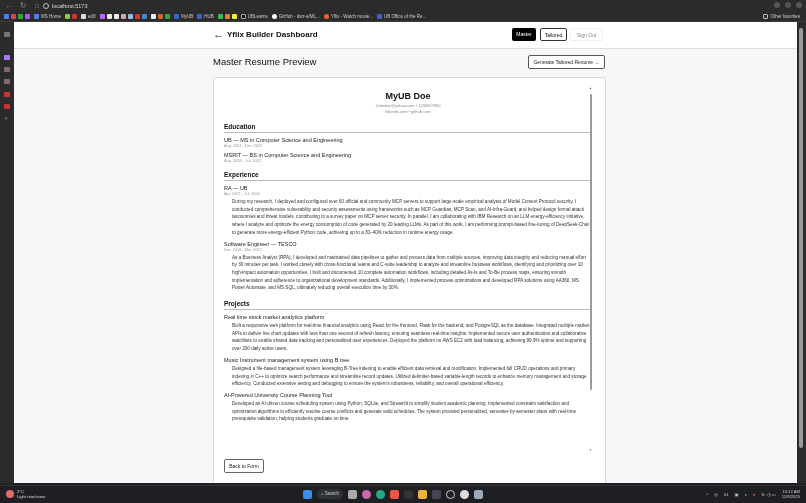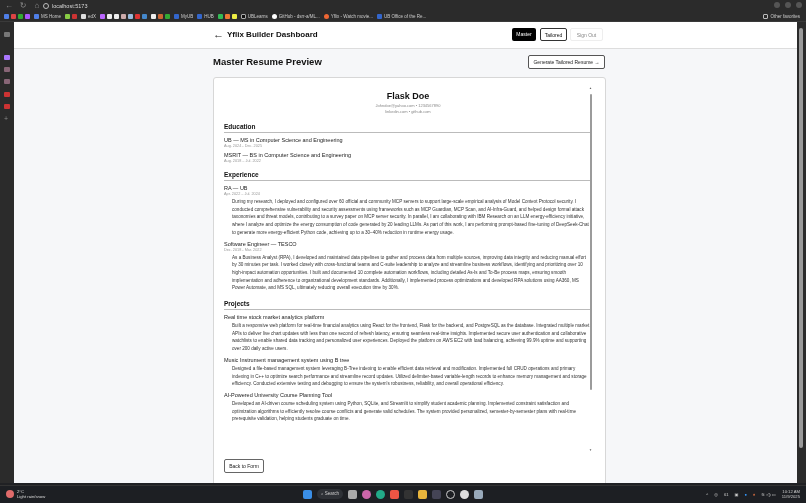--- a/index.html
+++ b/index.html
@@ -18,21 +18,21 @@
 .main{position:absolute;left:14px;top:22px;width:783px;height:461px;background:#f6f7f9;overflow:hidden}
 .vscroll{position:absolute;left:797px;top:22px;width:9px;height:461px;background:#2b2b2b}
 .vscroll .thumb{position:absolute;left:2px;top:6px;width:4px;height:420px;background:#9a9a9a;border-radius:2px}
 .header{position:absolute;left:0;top:0;width:783px;height:27px;background:#fff;border-bottom:1px solid #ddd}
 .back-arrow{position:absolute;left:199px;top:6px;font-size:11px;color:#222}
 .app-title{position:absolute;left:213px;top:8px;font-size:8px;font-weight:bold;color:#111}
 .btn{position:absolute;font-size:5px;border-radius:2px;text-align:center;line-height:12px;height:13px}
 .btn-master{left:498px;top:6px;width:24px;background:#000;color:#fff}
 .btn-tailored{left:526px;top:6px;width:27px;background:#fff;color:#111;border:1px solid #333}
 .btn-signout{left:556px;top:6px;width:33px;background:#fff;color:#888;border:1px solid #eee}
-.page-title{position:absolute;left:199px;top:34px;font-size:9.5px;font-weight:bold;color:#111}
+.page-title{position:absolute;left:199px;top:34px;font-size:9.5px;font-weight:normal;color:#111}
 .btn-gen{position:absolute;left:514px;top:33px;width:77px;height:14px;line-height:12px;font-size:5px;color:#222;background:#fff;border:1px solid #555;border-radius:2px;text-align:center}
 .card{position:absolute;left:199px;top:55px;width:393px;height:410px;background:#fff;border:1px solid #d7d7d7;border-radius:3px}
 .resume{position:absolute;left:10px;top:8px;width:368px;height:364px;overflow:hidden;color:#222}
 .r-scroll{position:absolute;left:375px;top:8px;width:4px;height:366px}
 .r-scroll .t{position:absolute;left:1px;top:8px;width:2px;height:296px;background:#9b9b9b;border-radius:1px}
 .r-scroll .up,.r-scroll .dn{position:absolute;left:0;font-size:3px;color:#666}
 .name{text-align:center;font-size:9px;font-weight:bold;color:#111;margin-top:5px}
 .contact{text-align:center;font-size:4px;color:#888;line-height:6px;margin-top:2px}
 .sec{font-size:6.5px;font-weight:bold;color:#111;border-bottom:1px solid #bbb;padding-bottom:2px;margin-top:8px}
 .item-title{font-size:5.5px;color:#222;margin-top:4px}
@@ -149,21 +149,21 @@
     <span class="btn btn-master">Master</span>
     <span class="btn btn-tailored">Tailored</span>
     <span class="btn btn-signout">Sign Out</span>
   </div>
 
   <div class="page-title">Master Resume Preview</div>
   <div class="btn-gen">Generate Tailored Resume →</div>
 
   <div class="card">
     <div class="resume">
-      <div class="name">Flask Doe</div>
+      <div class="name">MyUB Doe</div>
       <div class="contact">Johndoe@yahoo.com • 1234567890</div>
       <div class="contact" style="margin-top:0">linkedin.com • github.com</div>
 
       <div class="sec">Education</div>
       <div class="item-title">UB — MS in Computer Science and Engineering</div>
       <div class="item-date">Aug. 2024 - Dec. 2025</div>
       <div class="item-title">MSRIT — BS in Computer Science and Engineering</div>
       <div class="item-date">Aug. 2018 – Jul. 2022</div>
 
       <div class="sec">Experience</div>

